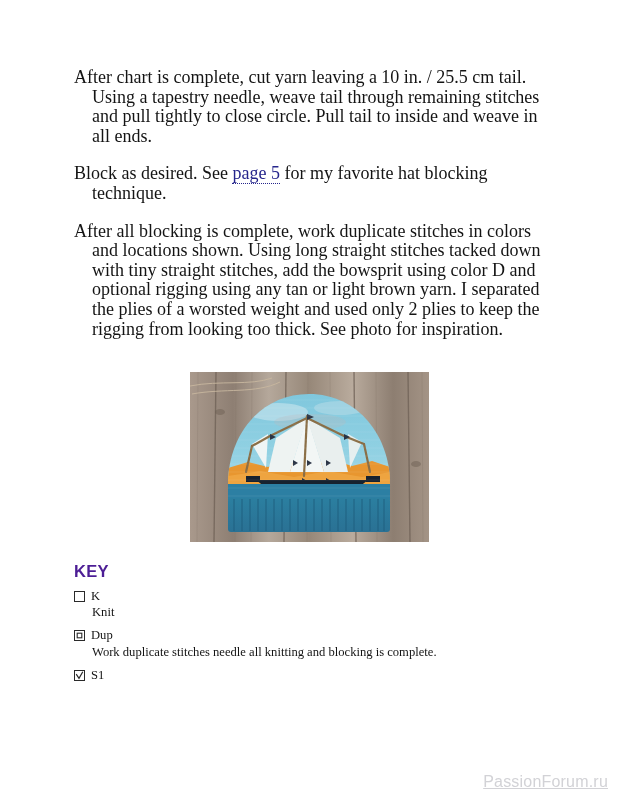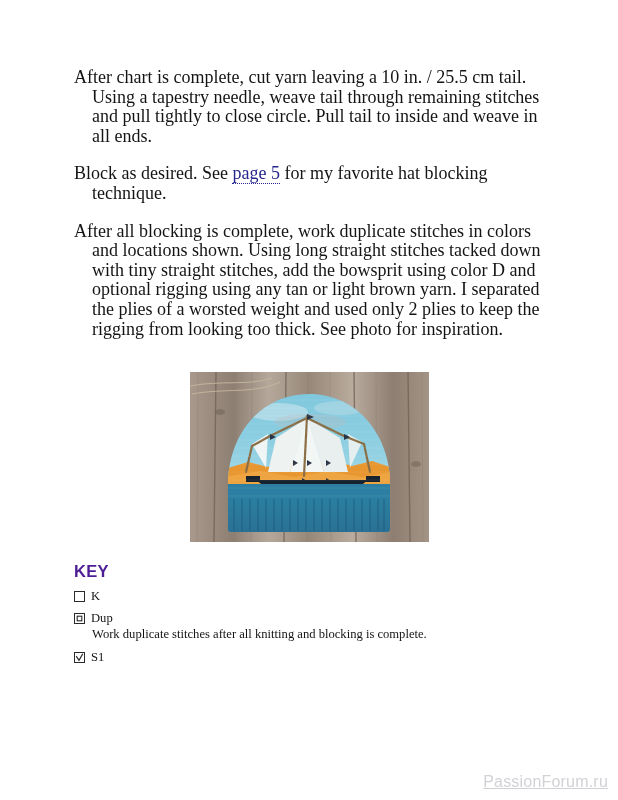--- a/index.html
+++ b/index.html
@@ -290,32 +290,33 @@
 
   <div class="key-block">
     <h2 class="key-heading">KEY</h2>
 
 
     <div class="key-row">
       <div class="key-line">
         <span class="key-symbol"></span>
         <span class="key-abbrev">K</span>
       </div>
+      <div class="key-desc">Knit</div>
     </div>
 
     <div class="key-row">
       <div class="key-line">
         <span class="key-symbol">
           <svg width="9" height="9" viewBox="0 0 9 9">
             <rect x="2.2" y="2.2" width="4.6" height="4.6" fill="none" stroke="#2a2a2a" stroke-width="1.1"></rect>
           </svg>
         </span>
         <span class="key-abbrev">Dup</span>
       </div>
-      <div class="key-desc">Work duplicate stitches after all knitting and blocking is complete.</div>
+      <div class="key-desc">Work duplicate stitches needle all knitting and blocking is complete.</div>
     </div>
 
     <div class="key-row">
       <div class="key-line">
         <span class="key-symbol">
           <svg width="9" height="9" viewBox="0 0 9 9">
             <path d="M1.2 3.2 L4 7.4 L7.8 0.8" stroke="#2a2a2a" stroke-width="1.2" fill="none"></path>
           </svg>
         </span>
         <span class="key-abbrev">S1</span>

